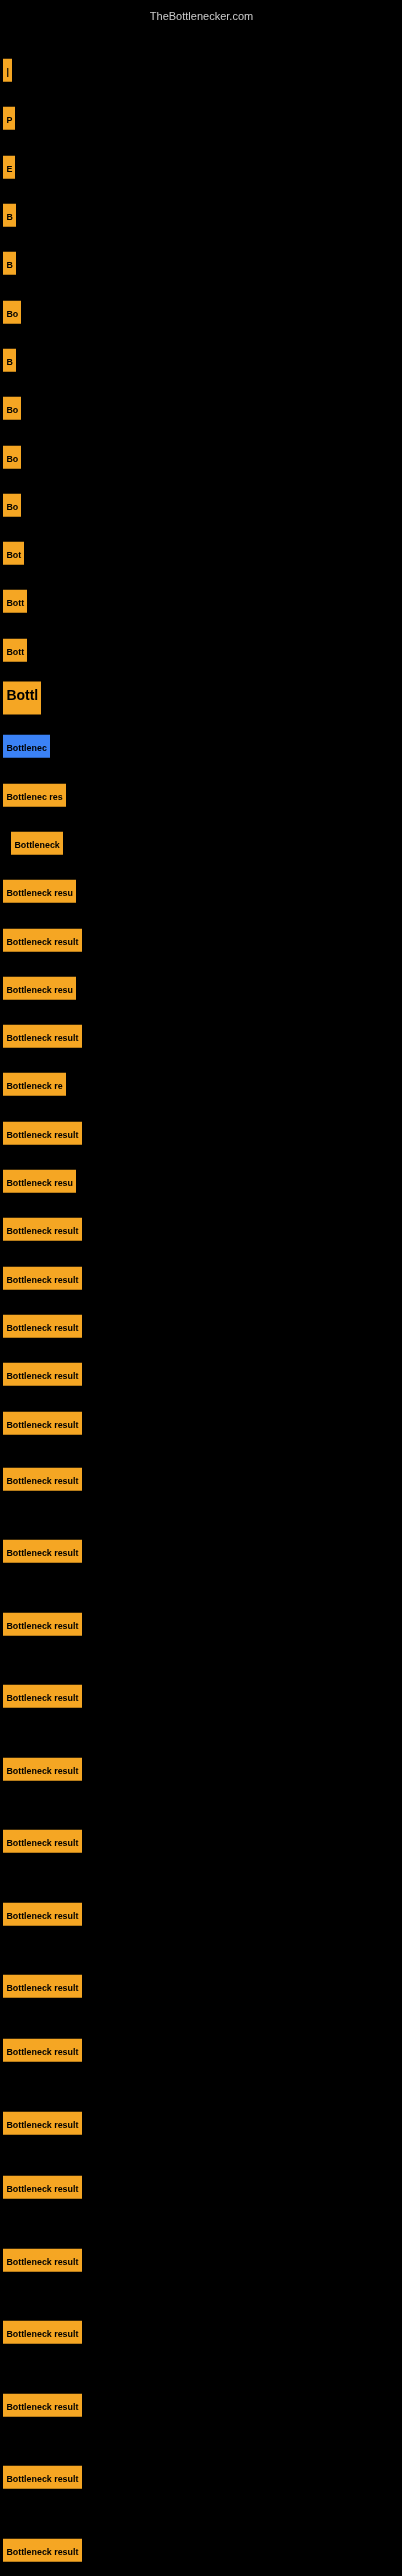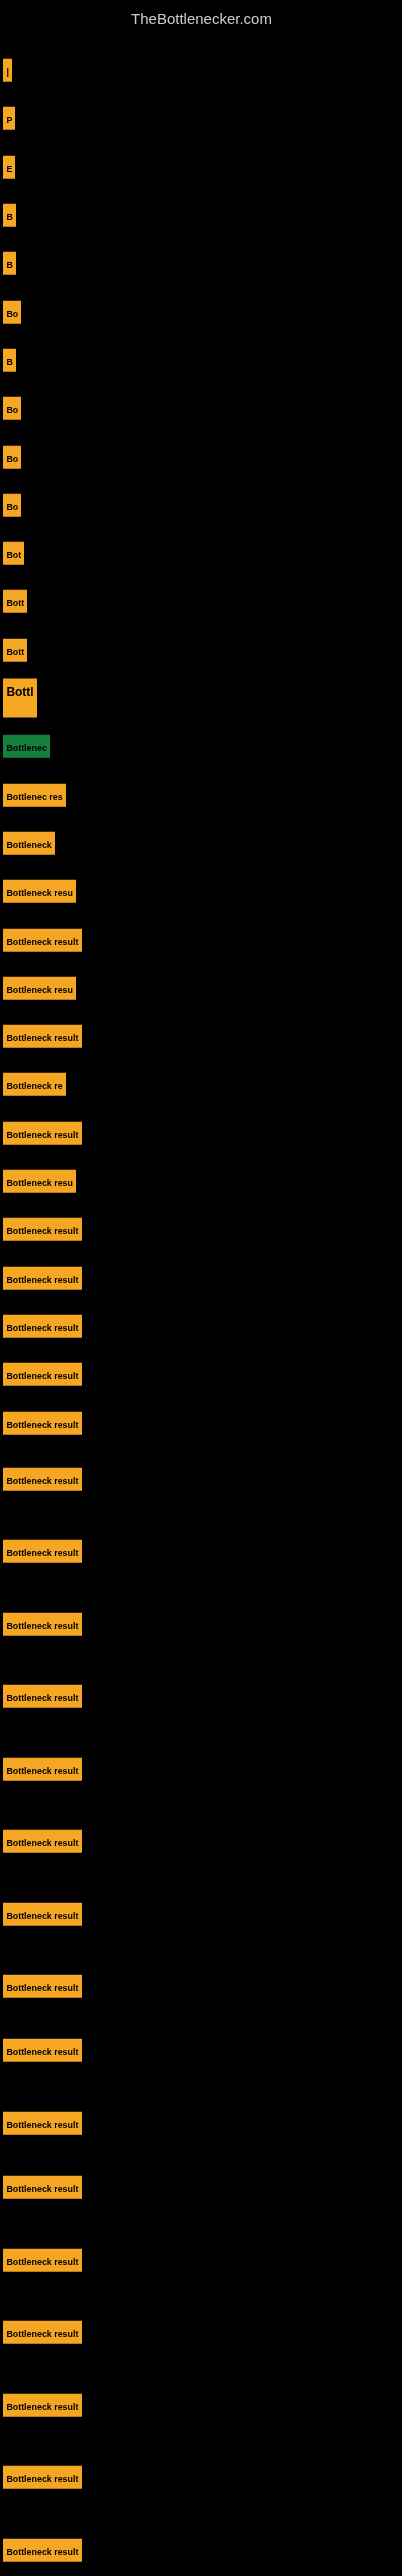--- a/index.html
+++ b/index.html
@@ -9,21 +9,21 @@
     }
     body {
       background-color: #000;
       width: 403px;
       min-height: 2576px;
       font-family: Arial, sans-serif;
       position: relative;
     }
     .site-title {
       color: #ccc;
-      font-size: 15px;
+      font-size: 11px;
       text-align: center;
       padding: 6.4px 0;
       position: absolute;
       top: 3.2px;
       left: 0;
       right: 0;
     }
     .bars-container {
       position: absolute;
       top: 24px;
@@ -70,29 +70,29 @@
     <div style="position: absolute; left: 0px; top: 507px; width: 403px; height: 44px;">
       <div style="position: absolute; left: 3.2px; top: 50%; transform: translateY(-50%); background-color: rgb(245, 166, 35); color: rgb(0, 0, 0); font-size: 8.9px; font-weight: bold; padding: 1.6px 3.2px; white-space: nowrap; overflow: hidden; max-width: 39px; height: 22.5px; line-height: 22.5px;">Bot</div>
     </div>
     <div style="position: absolute; left: 0px; top: 555px; width: 403px; height: 44px;">
       <div style="position: absolute; left: 3.2px; top: 50%; transform: translateY(-50%); background-color: rgb(245, 166, 35); color: rgb(0, 0, 0); font-size: 8.9px; font-weight: bold; padding: 1.6px 3.2px; white-space: nowrap; overflow: hidden; max-width: 43px; height: 22.5px; line-height: 22.5px;">Bott</div>
     </div>
     <div style="position: absolute; left: 0px; top: 604px; width: 403px; height: 44px;">
       <div style="position: absolute; left: 3.2px; top: 50%; transform: translateY(-50%); background-color: rgb(245, 166, 35); color: rgb(0, 0, 0); font-size: 8.9px; font-weight: bold; padding: 1.6px 3.2px; white-space: nowrap; overflow: hidden; max-width: 45px; height: 22.5px; line-height: 22.5px;">Bott</div>
     </div>
     <div style="position: absolute; left: 0px; top: 652px; width: 403px; height: 44px;">
-      <div style="position: absolute; left: 3.2px; top: 50%; transform: translateY(-50%); background-color: rgb(245, 166, 35); color: rgb(0, 0, 0); font-size: 12px; font-weight: bold; padding: 1.6px 3.2px; white-space: nowrap; overflow: hidden; max-width: 48px; height: 39px; line-height: 22.5px;">Bottl</div>
+      <div style="position: absolute; left: 3.2px; top: 50%; transform: translateY(-50%); background-color: rgb(245, 166, 35); color: rgb(0, 0, 0); font-size: 14px; font-weight: bold; padding: 1.6px 3.2px; white-space: nowrap; overflow: hidden; max-width: 48px; height: 33px; line-height: 22.5px;">Bottl</div>
     </div>
     <div style="position: absolute; left: 0px; top: 700px; width: 403px; height: 44px;">
-      <div style="position: absolute; left: 3.2px; top: 50%; transform: translateY(-50%); background-color: #15803d; color: rgb(0, 0, 0); font-size: 8.9px; font-weight: bold; padding: 1.6px 3.2px; white-space: nowrap; overflow: hidden; max-width: 74px; height: 22.5px; line-height: 22.5px;">Bottlenec</div>
+      <div style="position: absolute; left: 3.2px; top: 50%; transform: translateY(-50%); background-color: #3b82f6; color: rgb(0, 0, 0); font-size: 8.9px; font-weight: bold; padding: 1.6px 3.2px; white-space: nowrap; overflow: hidden; max-width: 74px; height: 22.5px; line-height: 22.5px;">Bottlenec</div>
     </div>
     <div style="position: absolute; left: 0px; top: 749px; width: 403px; height: 44px;">
       <div style="position: absolute; left: 3.2px; top: 50%; transform: translateY(-50%); background-color: rgb(245, 166, 35); color: rgb(0, 0, 0); font-size: 8.9px; font-weight: bold; padding: 1.6px 3.2px; white-space: nowrap; overflow: hidden; max-width: 98px; height: 22.5px; line-height: 22.5px;">Bottlenec res</div>
     </div>
-    <div style="position: absolute; left: 0px; top: 797px; width: 336px; height: 44px; text-align: center;">
+    <div style="position: absolute; left: 8px; top: 797px; width: 336px; height: 44px; text-align: center;">
       <div style="position: absolute; left: 3.2px; top: 50%; transform: translateY(-50%); background-color: rgb(245, 166, 35); color: rgb(0, 0, 0); font-size: 8.9px; font-weight: bold; padding: 1.6px 3.2px; white-space: nowrap; overflow: hidden; max-width: 77px; height: 22.5px; line-height: 22.5px;">Bottleneck</div>
     </div>
     <div style="position: absolute; left: 0px; top: 845px; width: 403px; height: 44px;">
       <div style="position: absolute; left: 3.2px; top: 50%; transform: translateY(-50%); background-color: rgb(245, 166, 35); color: rgb(0, 0, 0); font-size: 8.9px; font-weight: bold; padding: 1.6px 3.2px; white-space: nowrap; overflow: hidden; max-width: 105px; height: 22.5px; line-height: 22.5px;">Bottleneck resu</div>
     </div>
     <div style="position: absolute; left: 0px; top: 894px; width: 403px; height: 44px;">
       <div style="position: absolute; left: 3.2px; top: 50%; transform: translateY(-50%); background-color: rgb(245, 166, 35); color: rgb(0, 0, 0); font-size: 8.9px; font-weight: bold; padding: 1.6px 3.2px; white-space: nowrap; overflow: hidden; max-width: 114px; height: 22.5px; line-height: 22.5px;">Bottleneck result</div>
     </div>
     <div style="position: absolute; left: 0px; top: 942px; width: 403px; height: 44px;">
       <div style="position: absolute; left: 3.2px; top: 50%; transform: translateY(-50%); background-color: rgb(245, 166, 35); color: rgb(0, 0, 0); font-size: 8.9px; font-weight: bold; padding: 1.6px 3.2px; white-space: nowrap; overflow: hidden; max-width: 108px; height: 22.5px; line-height: 22.5px;">Bottleneck resu</div>

